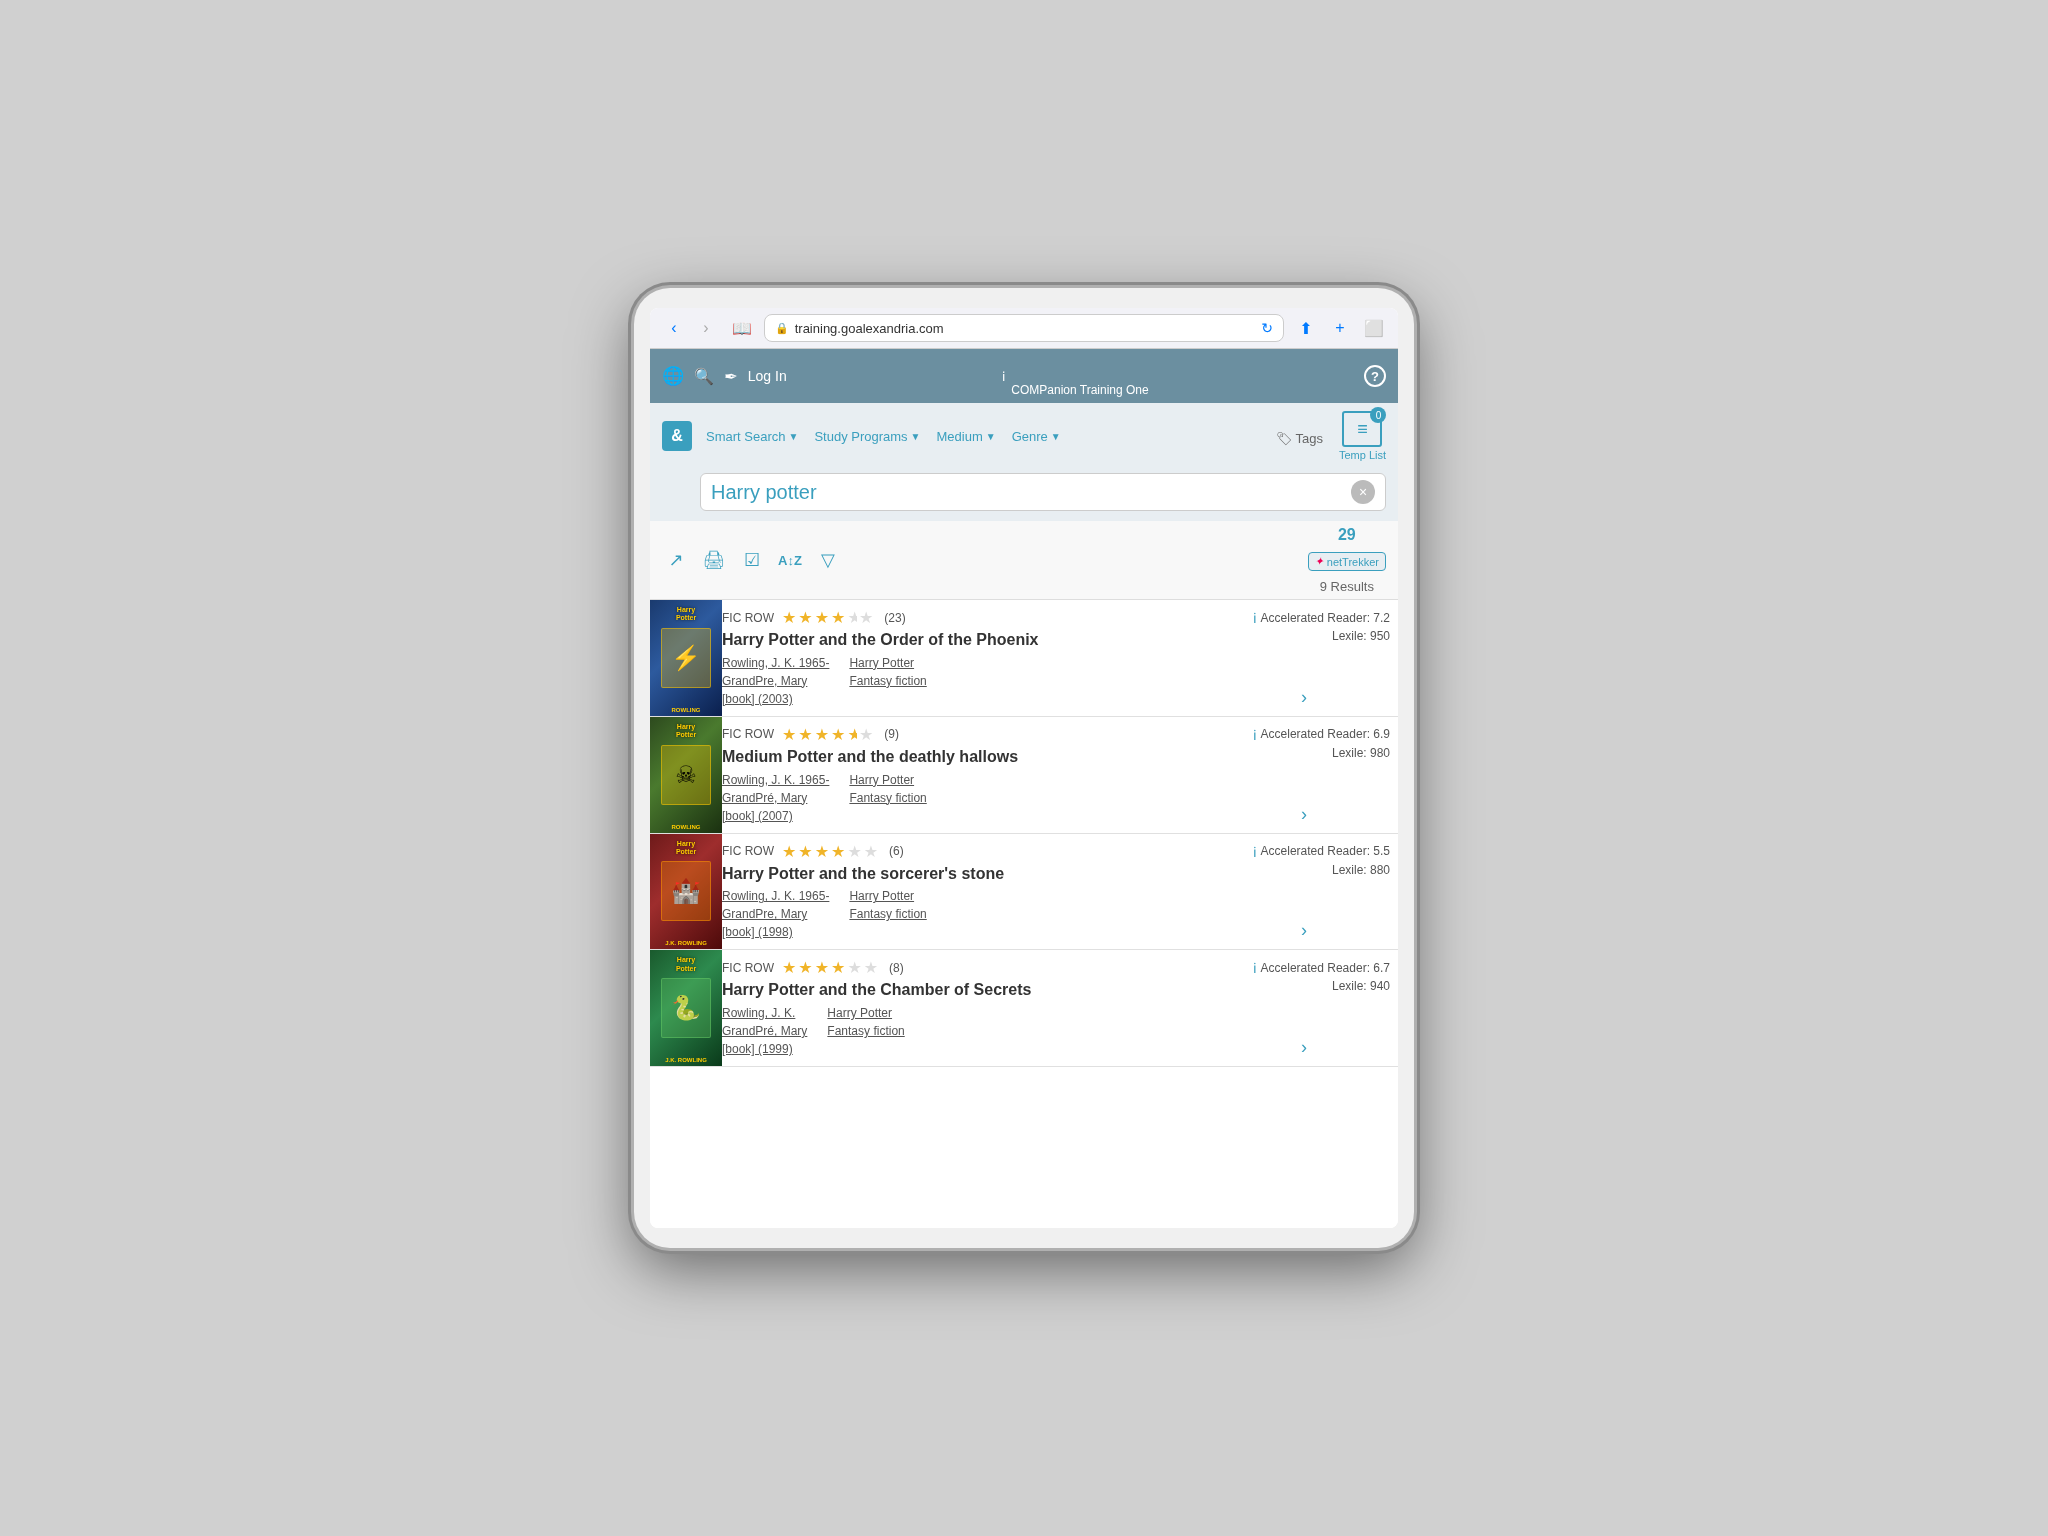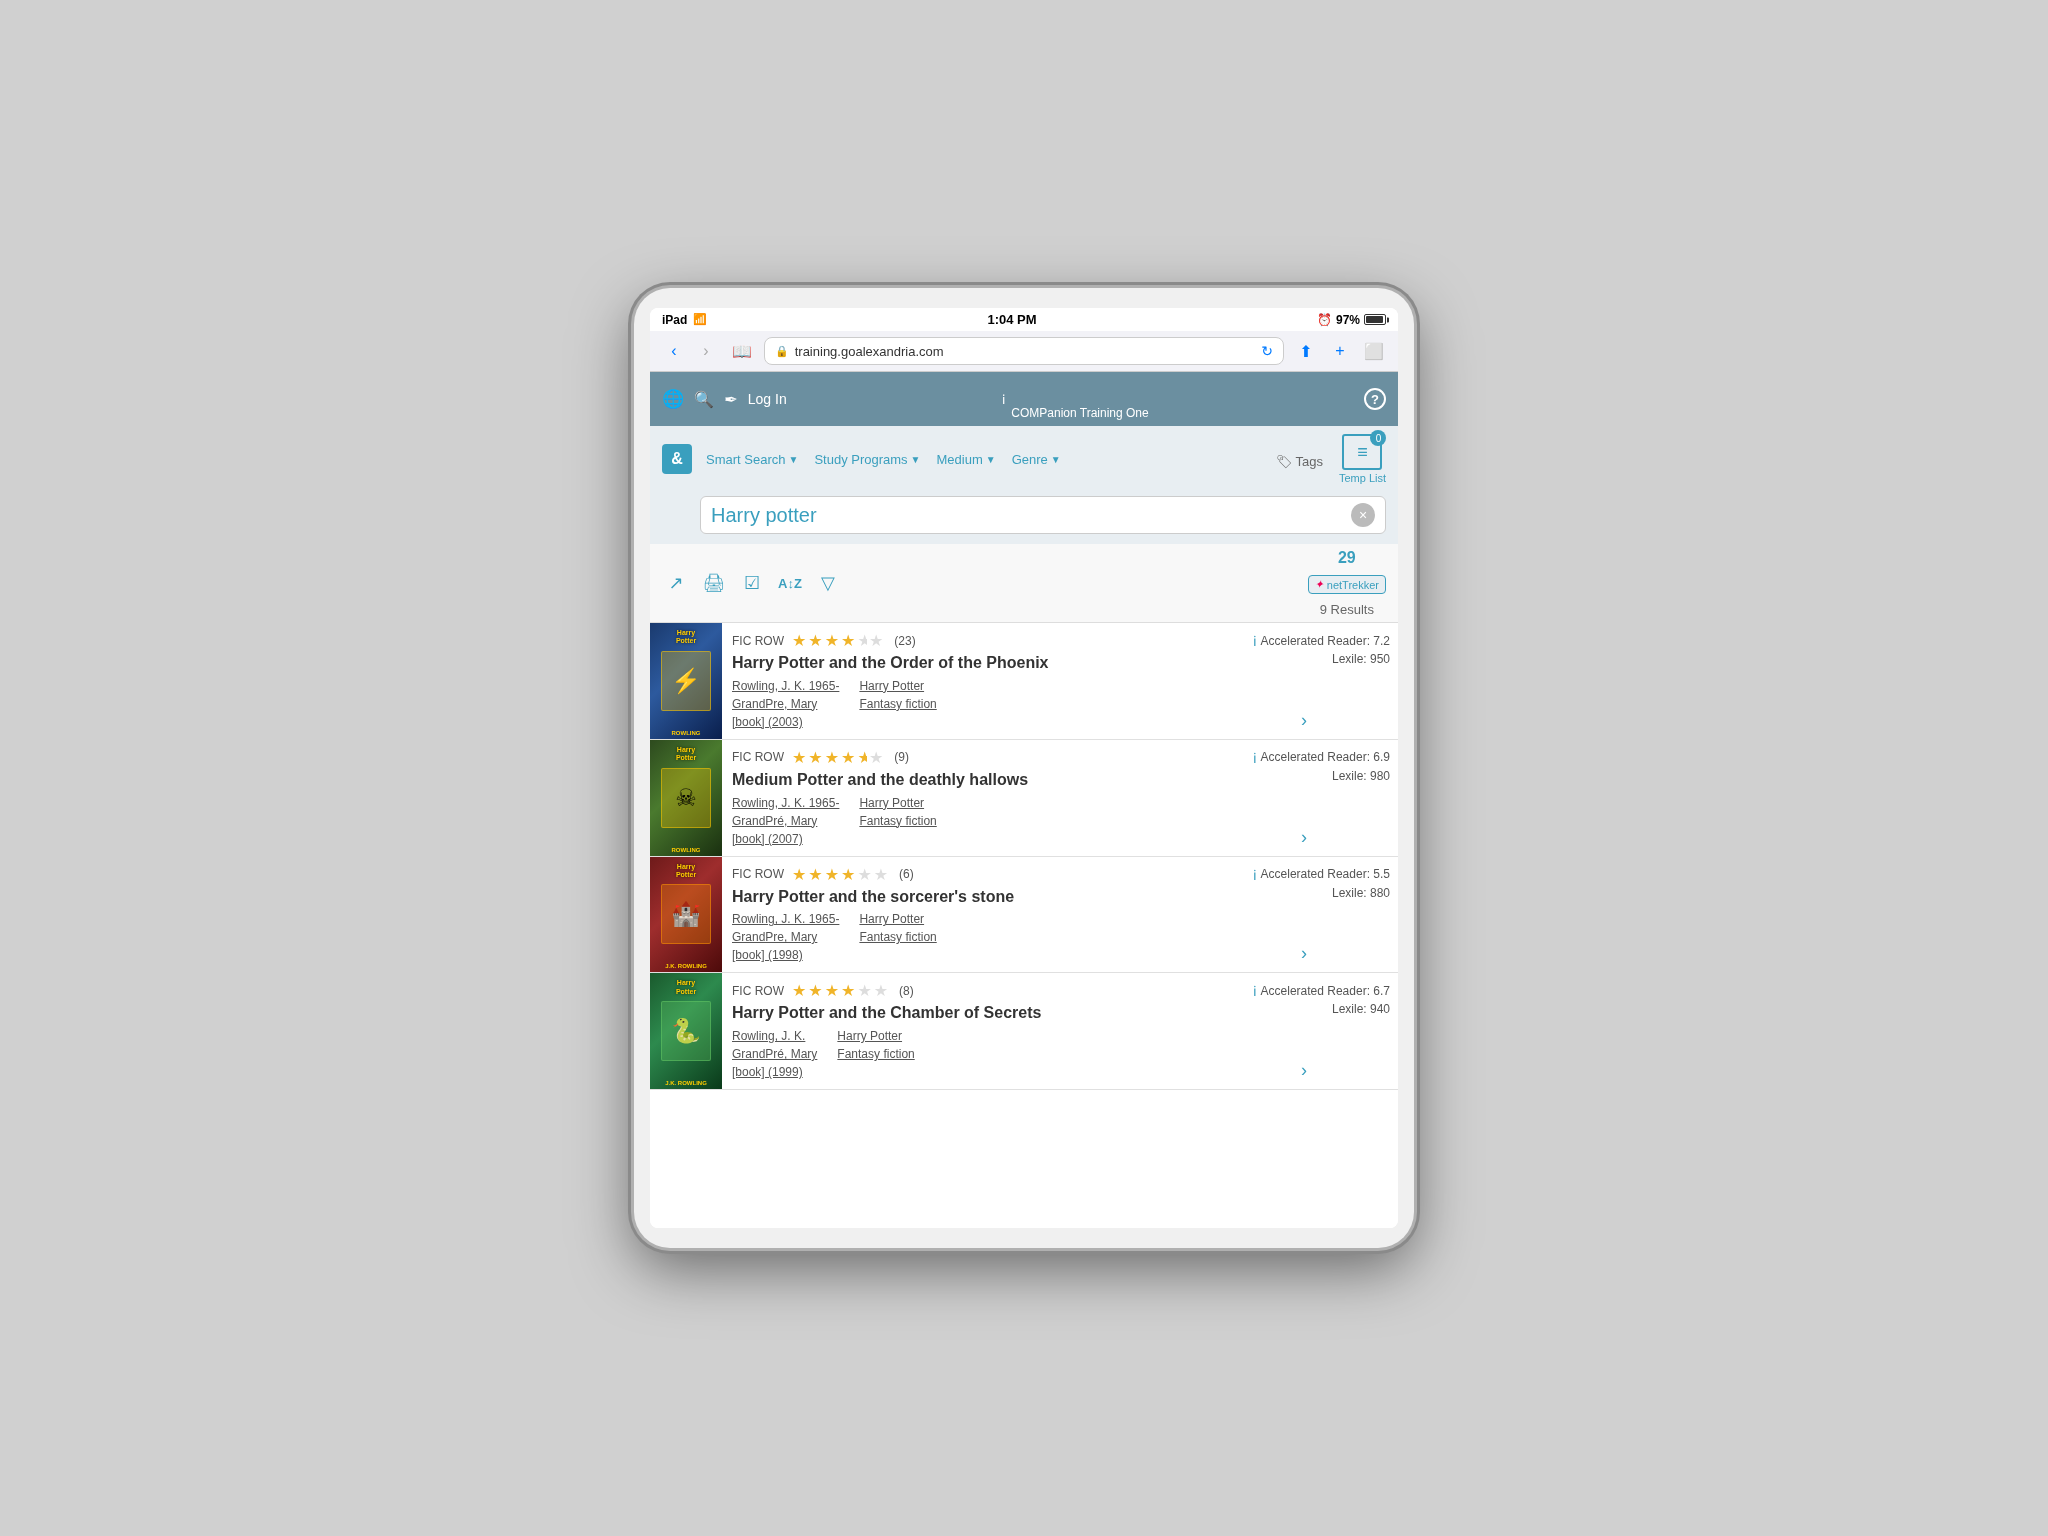--- a/index.html
+++ b/index.html
@@ -325,21 +325,21 @@
     .cover-brand {
       position: absolute;
       bottom: 3px; left: 0; right: 0;
       color: #ffcc00;
       font-size: 6px;
       text-align: center;
       font-weight: bold;
     }
     .result-content {
       flex: 1;
-      padding: 8px 10px;
+      padding: 8px 0;
       display: flex;
       flex-direction: column;
       gap: 3px;
     }
     .result-top {
       display: flex;
       align-items: center;
       gap: 8px;
     }
     .result-category {
@@ -411,36 +411,20 @@
       background: #888;
       border-radius: 50%;
     }
   </style>
 </head>
 <body>
 
 <div class="ipad-frame">
   <div class="ipad-screen">
 
-    <div class="status-bar">
-      <div class="status-left">
-        <span>iPad</span>
-        <span class="wifi-icon">📶</span>
-      </div>
-      <div class="status-center">
-        <span>1:04 PM</span>
-      </div>
-      <div class="status-right">
-        <span>⏰</span>
-        <span>97%</span>
-        <div class="battery-bar">
-          <div class="battery-fill"></div>
-        </div>
-      </div>
-    </div>
 
     <div class="browser-bar">
       <div class="browser-nav">
         <button class="nav-btn">‹</button>
         <button class="nav-btn disabled">›</button>
       </div>
       <div class="bookmarks-btn">📖</div>
       <div class="url-bar">
         <span class="lock-icon">🔒</span>
         <span class="url-text">training.goalexandria.com</span>

